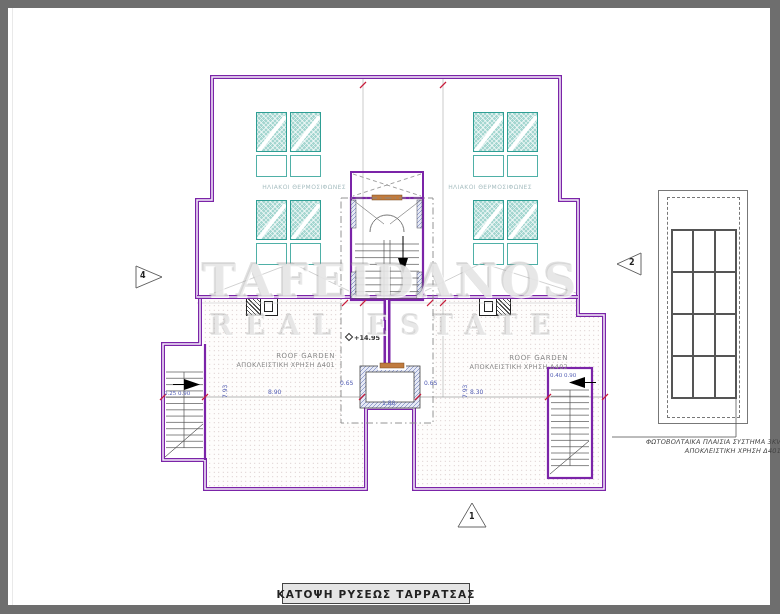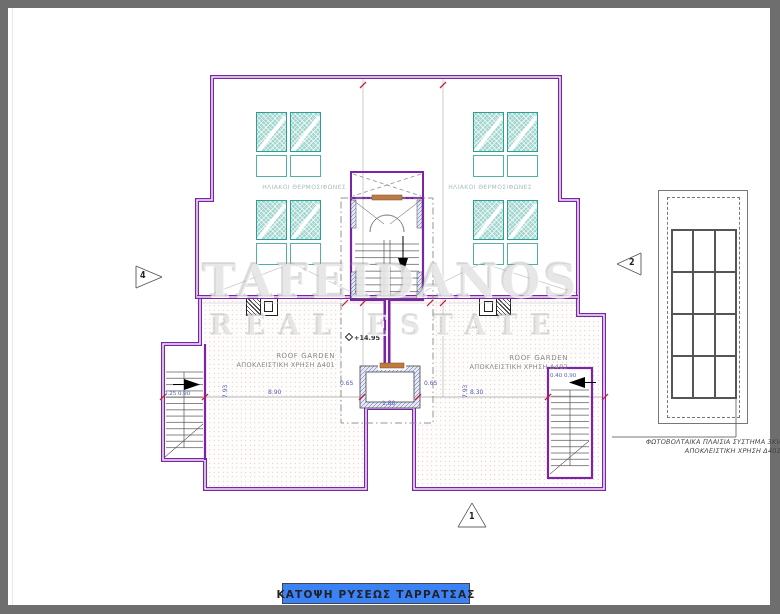--- a/index.html
+++ b/index.html
@@ -55,21 +55,21 @@
   .level .sym{display:inline-block;width:4px;height:4px;border:1px solid #333;transform:rotate(45deg);margin-right:2px;}
   .mk{position:absolute;font-size:8px;font-weight:bold;color:#222;}
 
   .wm{position:absolute;left:202px;top:258px;width:370px;text-align:center;pointer-events:none;
       font-family:"DejaVu Serif",serif;font-weight:bold;color:rgba(185,185,185,0.30);
       text-shadow:1px 1px 0 rgba(255,255,255,0.85),-1px -1px 0 rgba(120,120,120,0.22);}
   .wm .w1{font-size:46px;letter-spacing:3px;line-height:1;}
   .wm .w2{font-size:27px;letter-spacing:13px;line-height:1;margin-top:8px;text-align:center;}
 
   .titlebox{position:absolute;left:282px;top:583px;width:186px;height:19px;border:1px solid #444;
-    background:#3b82f6;display:flex;align-items:center;justify-content:center;
+    background:#e5e5e5;display:flex;align-items:center;justify-content:center;
     font-size:10.5px;font-weight:bold;letter-spacing:1.2px;color:#222;white-space:nowrap;}
 
   svg.ovl{position:absolute;left:0;top:0;pointer-events:none;}
 </style>
 </head>
 <body>
 
 <div class="canvas">
   <div class="sheet"></div>
   <div class="page-edge"></div>

